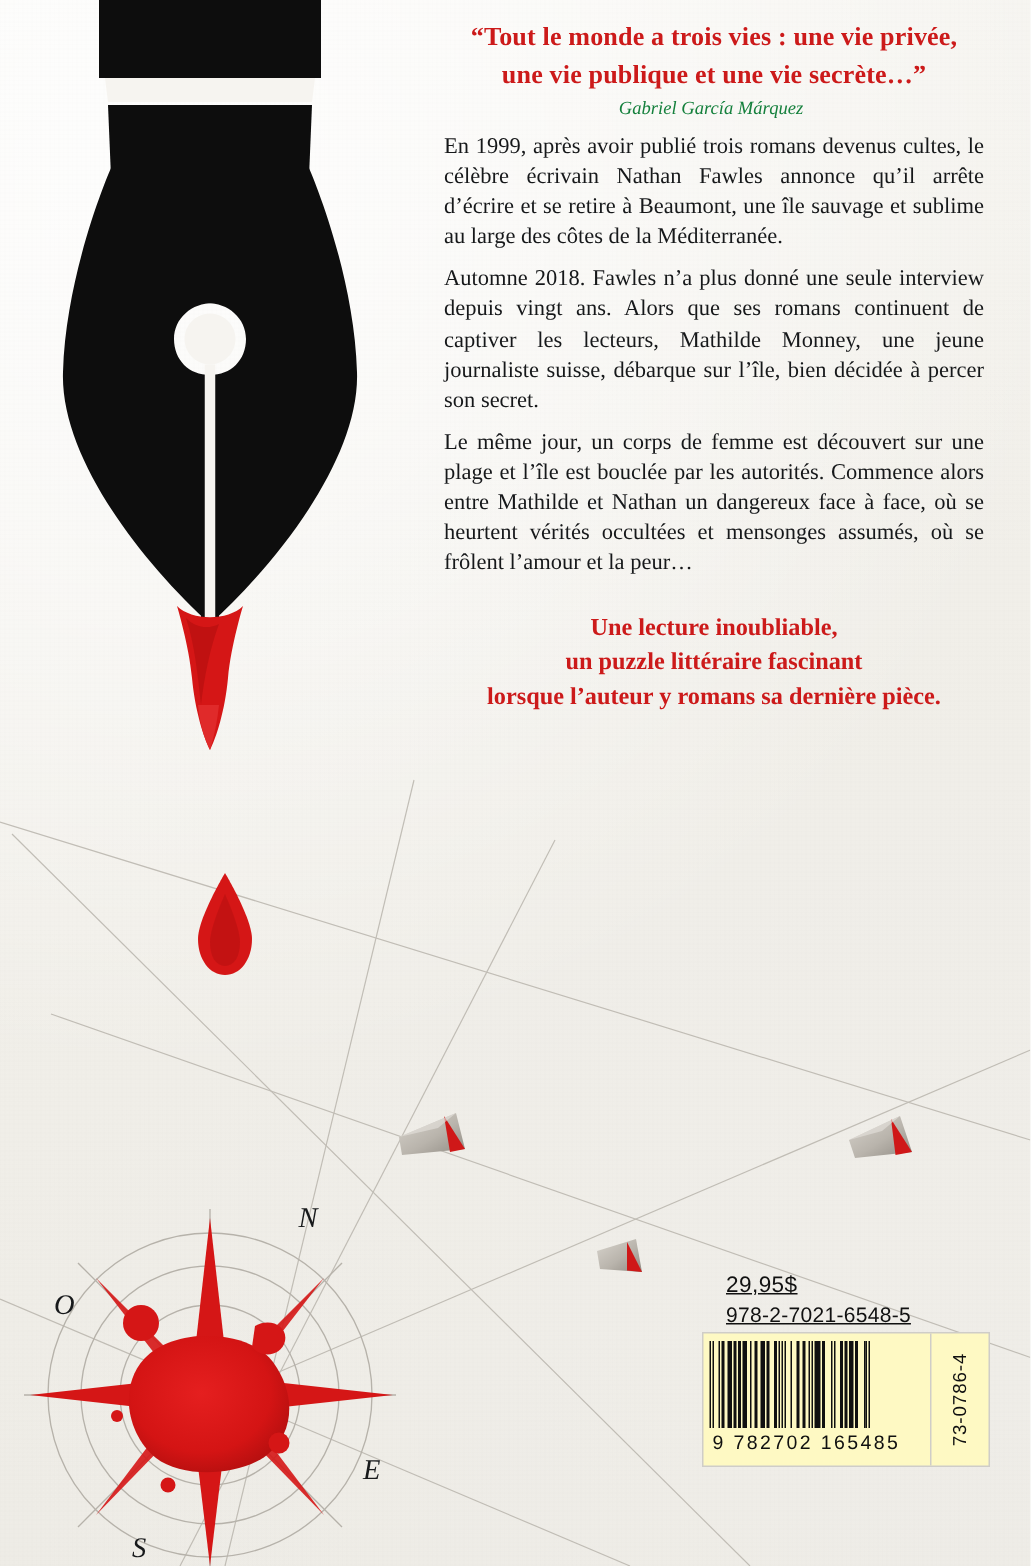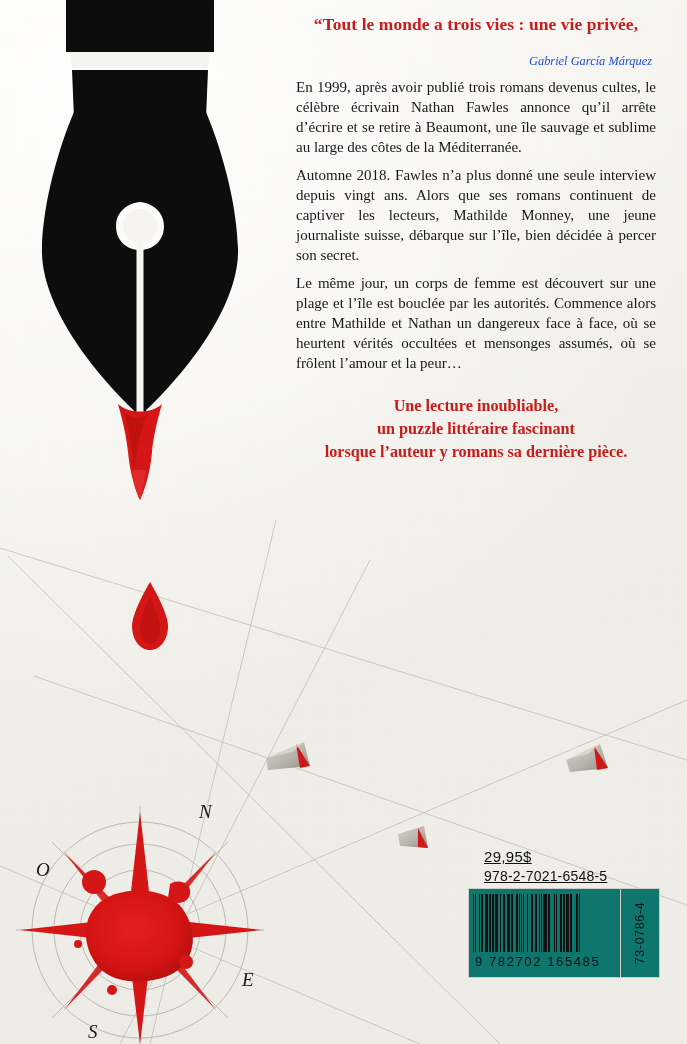--- a/index.html
+++ b/index.html
@@ -49,25 +49,25 @@
     color: #cc1a1a;
     font-size: 17.4px;
     line-height: 1.42;
     text-align: center;
     font-weight: bold;
     margin: 0 0 2px 0;
     letter-spacing: 0.1px;
   }
   .quote-line { display: block; }
   .quote-attrib {
-    color: #1d4ed8;
+    color: #15803d;
     font-size: 12.4px;
     font-style: italic;
-    text-align: right;
-    margin: 17px 0 0 0;
+    text-align: center;
+    margin: 4px 0 0 0;
     padding-right: 4px;
   }
   .body-par {
     color: #16181a;
     font-size: 15px;
     line-height: 1.335;
     text-align: justify;
     text-justify: inter-word;
     margin: 8px 0 0 0;
   }
@@ -98,21 +98,21 @@
   #isbn-text {
     font-size: 14px;
     letter-spacing: 0.2px;
   }
   #barcode-wrap {
     position: absolute;
     left: 468px;
     top: 888px;
     width: 190px;
     height: 88px;
-    background: #0f766e;
+    background: #fef9c3;
     border: 1px solid #cfcdc8;
     display: flex;
   }
   #barcode-main {
     position: relative;
     width: 152px;
     height: 100%;
     padding: 5px 3px 0 4px;
     box-sizing: border-box;
   }
@@ -253,20 +253,21 @@
       <text x="199" y="818" font-family="Liberation Serif, serif" font-style="italic" font-size="19" fill="#17191b">N</text>
       <text x="36" y="876" font-family="Liberation Serif, serif" font-style="italic" font-size="19" fill="#17191b">O</text>
       <text x="242" y="986" font-family="Liberation Serif, serif" font-style="italic" font-size="19" fill="#17191b">E</text>
       <text x="88" y="1038" font-family="Liberation Serif, serif" font-style="italic" font-size="19" fill="#17191b">S</text>
     </g>
   </svg>
 
   <div id="text-column">
     <div class="quote">
       <span class="quote-line">“Tout le monde a trois vies : une vie privée,</span>
+      <span class="quote-line">une vie publique et une vie secrète…”</span>
     </div>
     <p class="quote-attrib">Gabriel García Márquez</p>
 
     <p class="body-par">En 1999, après avoir publié trois romans devenus cultes, le célèbre écrivain Nathan Fawles annonce qu’il arrête d’écrire et se retire à Beaumont, une île sauvage et sublime au large des côtes de la Méditerranée.</p>
     <p class="body-par">Automne 2018. Fawles n’a plus donné une seule interview depuis vingt ans. Alors que ses romans continuent de captiver les lecteurs, Mathilde Monney, une jeune journaliste suisse, débarque sur l’île, bien décidée à percer son secret.</p>
     <p class="body-par">Le même jour, un corps de femme est découvert sur une plage et l’île est bouclée par les autorités. Commence alors entre Mathilde et Nathan un dangereux face à face, où se heurtent vérités occultées et mensonges assumés, où se frôlent l’amour et la peur…</p>
 
     <div id="tagline">
       <span>Une lecture inoubliable,</span>
       <span>un puzzle littéraire fascinant</span>

